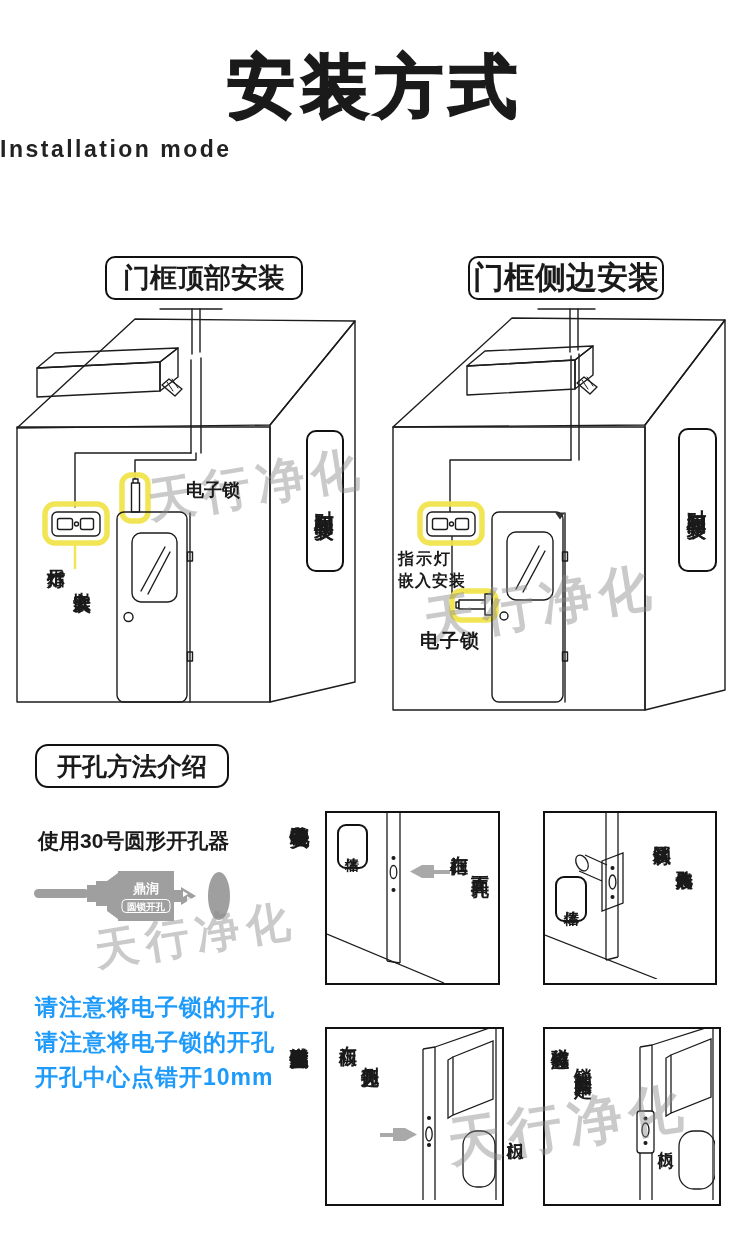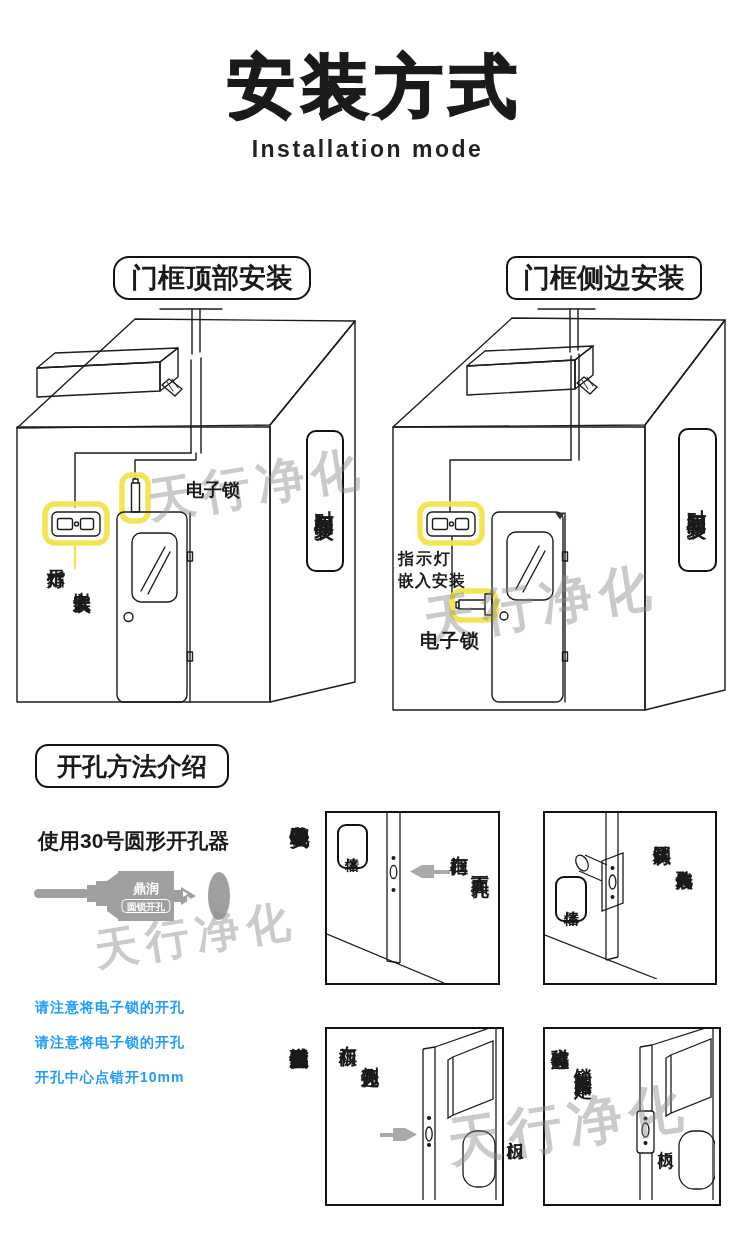--- a/index.html
+++ b/index.html
@@ -1,43 +1,43 @@
 <!DOCTYPE html>
 <html><head>
 <meta charset="utf-8">
 <style>
   html,body{margin:0;padding:0;background:#fff;}
   .page{position:relative;width:750px;height:1256px;background:#fff;overflow:hidden;
         font-family:"Liberation Sans","DejaVu Sans",sans-serif;color:#1a1a1a;}
   .abs{position:absolute;}
   .title{left:0;right:0;top:42px;text-align:center;font-size:68px;font-weight:900;
          letter-spacing:6px;-webkit-text-stroke:2px #1a1a1a;color:#1a1a1a;z-index:4;}
-  .subtitle{left:0;right:15px;top:136px;text-align:center;font-size:23px;font-weight:600;
+  .subtitle{left:0;right:15px;top:136px;text-align:left;font-size:23px;font-weight:600;
             letter-spacing:2.5px;color:#222;z-index:4;}
   .pill{border:2.5px solid #111;border-radius:10px;background:#fff;display:flex;
         align-items:center;justify-content:center;font-weight:700;z-index:4;}
   .vtext{writing-mode:vertical-rl;text-orientation:upright;}
   .lbl{z-index:6;font-weight:600;line-height:1.05;white-space:nowrap;}
   .wm{z-index:5;color:#8c8c8c;opacity:.45;font-weight:700;white-space:nowrap;
       letter-spacing:7px;transform:rotate(-9deg);transform-origin:left center;pointer-events:none;}
   .panel{border:2px solid #111;background:#fff;z-index:1;}
-  .note-line{font-size:14px;font-weight:700;line-height:35px;letter-spacing:1px;}
+  .note-line{font-size:23px;font-weight:700;line-height:35px;letter-spacing:1px;}
   svg{display:block;}
   svg text{font-family:"Liberation Sans","DejaVu Sans",sans-serif;}
 </style>
 </head>
 <body>
 
 <div class="page">
 
   <div class="abs title">安装方式</div>
   <div class="abs subtitle">Installation mode</div>
 
-  <div class="abs pill" style="left:113px;top:256px;width:194px;height:40px;font-size:27px;border-radius:16px;">门框顶部安装</div>
-  <div class="abs pill" style="left:506px;top:256px;width:192px;height:40px;font-size:27px;">门框侧边安装</div>
+  <div class="abs pill" style="left:105px;top:256px;width:194px;height:40px;font-size:27px;">门框顶部安装</div>
+  <div class="abs pill" style="left:468px;top:256px;width:192px;height:40px;font-size:31px;">门框侧边安装</div>
 
   <svg class="abs" style="left:10px;top:300px;z-index:1;" width="360" height="420" viewBox="0 0 360 420" fill="none" stroke="#1c1c1c" stroke-width="1.4" stroke-linejoin="round" stroke-linecap="round">
     <g>
       <path d="M7,128 L125,19 L345,21 L260,125 Z"></path>
       <path d="M7,127 H260 V402 H7 Z"></path>
       <path d="M260,125 L345,21 L345,382 L260,402 Z"></path>
     </g>
     <g>
       <path d="M27,68 L150,62 L150,91 L27,97 Z"></path>
       <path d="M27,68 L45,53 L168,48 L150,62 Z"></path>

